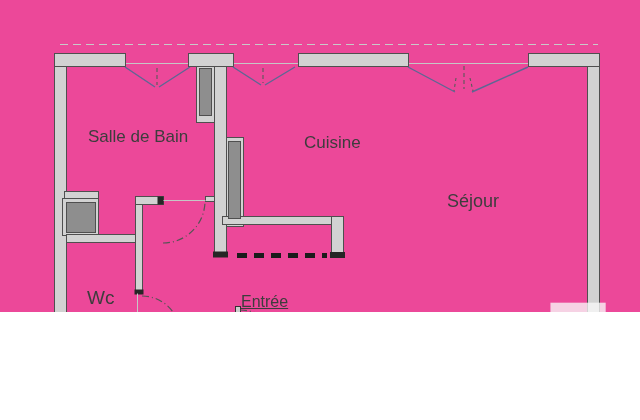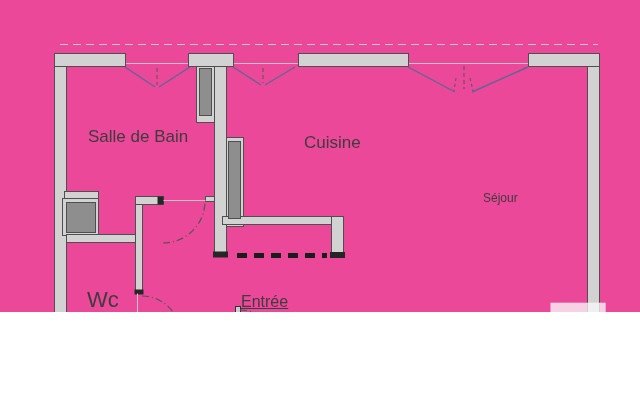--- a/index.html
+++ b/index.html
@@ -7,22 +7,22 @@
     position:relative;width:640px;height:312px;background:#ec4899;overflow:hidden;
     font-family:"Liberation Sans", sans-serif;
   }
   svg{position:absolute;left:0;top:0;}
   .room-label{
     position:absolute;color:#3d3d3d;white-space:nowrap;
     font-family:"Liberation Sans", sans-serif;
   }
   .lbl-bain{left:88px;top:127px;font-size:17px;}
   .lbl-cuisine{left:265px;top:133px;font-size:17px;margin-left:39px;}
-  .lbl-sejour{left:447px;top:191px;font-size:12px;margin-left:36px;}
-  .lbl-wc{left:87px;top:287px;font-size:22px;}
+  .lbl-sejour{left:447px;top:191px;font-size:18px;}
+  .lbl-wc{left:87px;top:287px;font-size:19px;}
   .lbl-entree{left:241px;top:293px;font-size:16px;text-decoration:underline;}
   .watermark{
     position:absolute;left:538px;top:288px;
     font-size:118px;font-weight:bold;line-height:1;
     color:rgba(248,248,248,0.78);
     font-family:"DejaVu Sans", sans-serif;
     pointer-events:none;
   }
 </style>
 </head>

